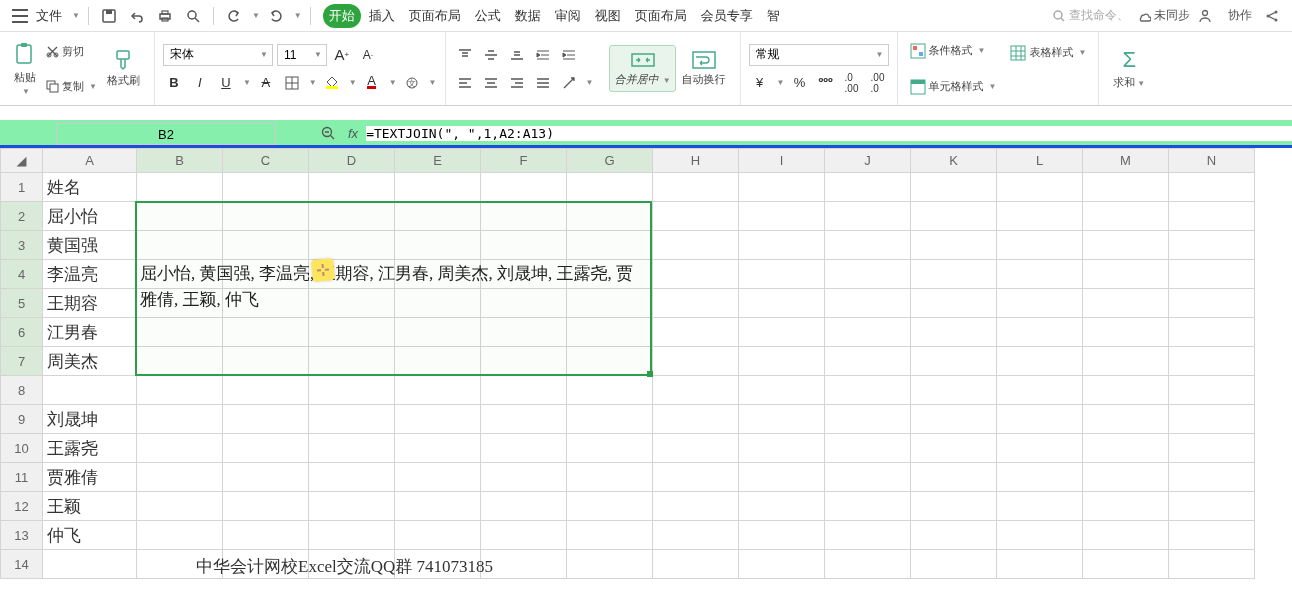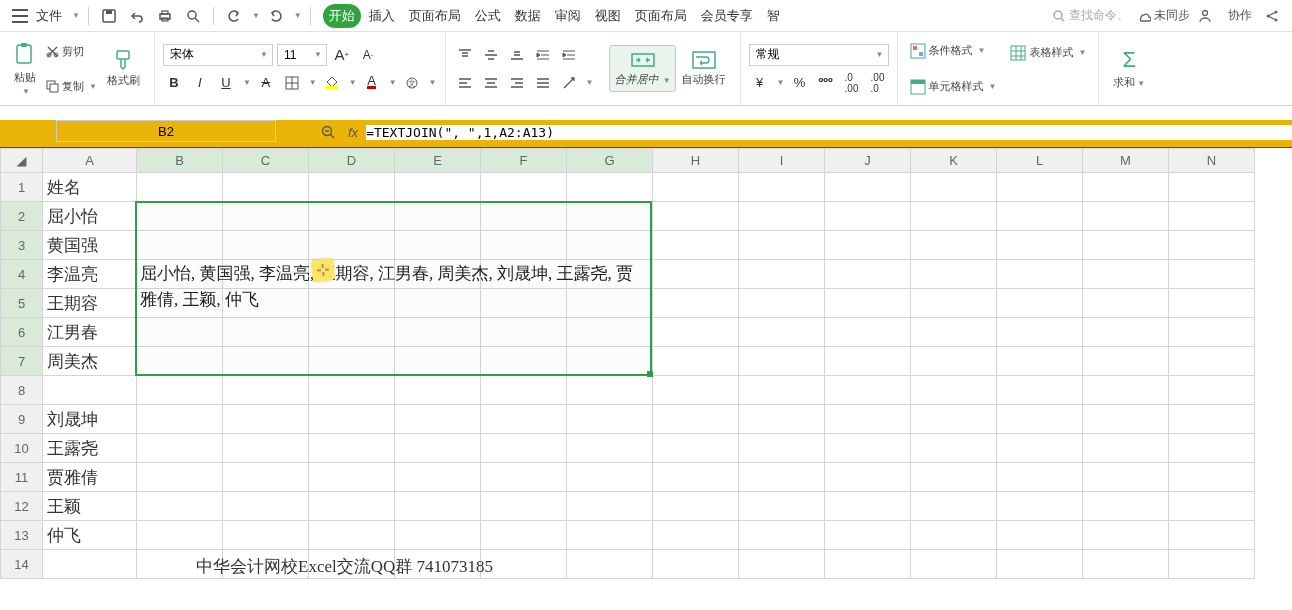--- a/index.html
+++ b/index.html
@@ -26,21 +26,21 @@
   .fontrow { display: flex; align-items: center; gap: 4px; }
   .fmt-btn { width: 22px; height: 22px; display: inline-flex; align-items: center; justify-content: center; cursor: pointer; font-size: 13px; color: #333; }
   .fmt-btn.bold { font-weight: bold; }
   .fmt-btn.italic { font-style: italic; }
   .fmt-btn.underline { text-decoration: underline; }
   .color-underline { border-bottom: 3px solid #c00; line-height: 10px; }
   .color-underline.y { border-bottom-color: #ff0; }
   .merge-btn { display: flex; flex-direction: column; align-items: center; font-size: 11px; color: #444; padding: 4px 4px; cursor: pointer; gap: 2px; background: #e8f4ec; border: 1px solid #b0d8bb; border-radius: 3px;}
   .wrap-btn  { display: flex; flex-direction: column; align-items: center; font-size: 11px; color: #444; padding: 4px 6px; cursor: pointer; gap: 2px; }
   .numfmt-select { height:22px; border:1px solid #ccc; font-size:12px; padding:0 14px 0 6px; min-width:90px; display:flex; align-items:center; position:relative;}
-  .namebox-bar { height: 28px; display: flex; align-items: flex-start; border-bottom: 1px solid #1d4ed8; background: #eab308; }
+  .namebox-bar { height: 28px; display: flex; align-items: flex-end; border-bottom: 3px solid #1d4ed8; background: #86efac; }
   .namebox { width: 220px; height: 22px; border: 1px solid #ccc; margin-left: 56px; text-align: center; font-size: 13px; display:flex; align-items:center; justify-content:center;}
   .fx-zone { display: flex; align-items: center; margin-left: 40px; gap: 8px; flex: 1; }
   .fx-label { font-style: italic; font-size: 13px; color: #555; }
   .formula-input { flex: 1; font-size: 13px; border: none; outline: none; font-family: SimSun, monospace; }
   .sheet { position: relative; }
   table.grid { border-collapse: collapse; table-layout: fixed; }
   table.grid th, table.grid td { border: 1px solid #d4d4d4; font-size: 12px; color: #333; overflow: hidden; white-space: nowrap; }
   table.grid th { background: #f0f0f0; font-weight: normal; text-align: center; color: #666; font-size: 13px; }
   .corner { width: 42px; height: 24px; background: #f0f0f0; }
   .colh { height: 24px; }

